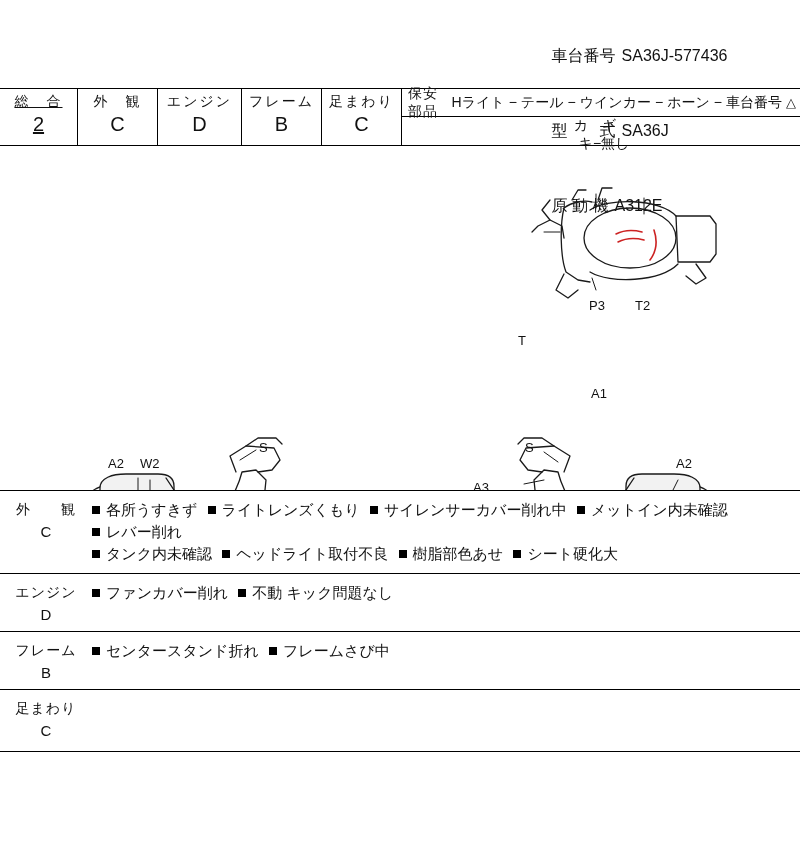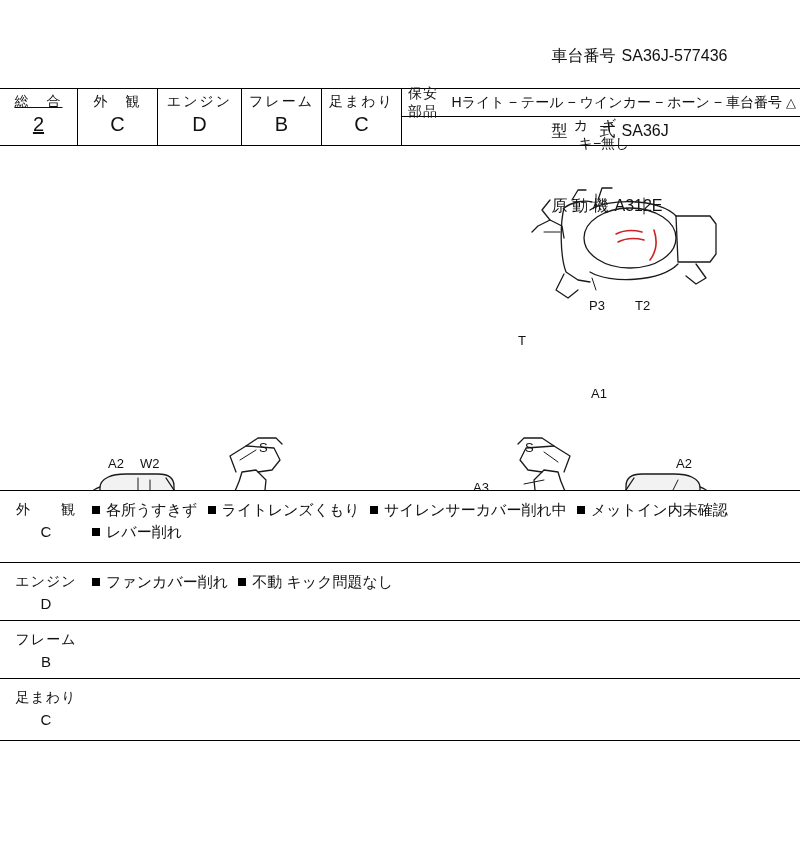--- a/index.html
+++ b/index.html
@@ -396,20 +396,26 @@
       <span class="cl-grade">C</span>
     </div>
     <div class="cond-items">
       <div>
         <span class="ci"><span class="bullet"></span><span>各所うすきず</span></span>
         <span class="ci"><span class="bullet"></span><span>ライトレンズくもり</span></span>
         <span class="ci"><span class="bullet"></span><span>サイレンサーカバー削れ中</span></span>
         <span class="ci"><span class="bullet"></span><span>メットイン内未確認</span></span>
         <span class="ci"><span class="bullet"></span><span>レバー削れ</span></span>
       </div>
+      <div>
+        <span class="ci"><span class="bullet"></span><span>タンク内未確認</span></span>
+        <span class="ci"><span class="bullet"></span><span>ヘッドライト取付不良</span></span>
+        <span class="ci"><span class="bullet"></span><span>樹脂部色あせ</span></span>
+        <span class="ci"><span class="bullet"></span><span>シート硬化大</span></span>
+      </div>
     </div>
   </div>
 
   <div class="cond-row row-engine">
     <div class="cond-label">
       <span class="cl-name">エンジン</span>
       <span class="cl-grade">D</span>
     </div>
     <div class="cond-items">
       <div>
@@ -417,20 +423,26 @@
         <span class="ci"><span class="bullet"></span><span>不動 キック問題なし</span></span>
       </div>
     </div>
   </div>
 
   <div class="cond-row row-frame">
     <div class="cond-label">
       <span class="cl-name">フレーム</span>
       <span class="cl-grade">B</span>
     </div>
+    <div class="cond-items">
+      <div>
+        <span class="ci"><span class="bullet"></span><span>センタースタンド折れ</span></span>
+        <span class="ci"><span class="bullet"></span><span>フレームさび中</span></span>
+      </div>
+    </div>
   </div>
 
   <div class="cond-row row-suspension">
     <div class="cond-label">
       <span class="cl-name">足まわり</span>
       <span class="cl-grade">C</span>
     </div>
   </div>
 
 

